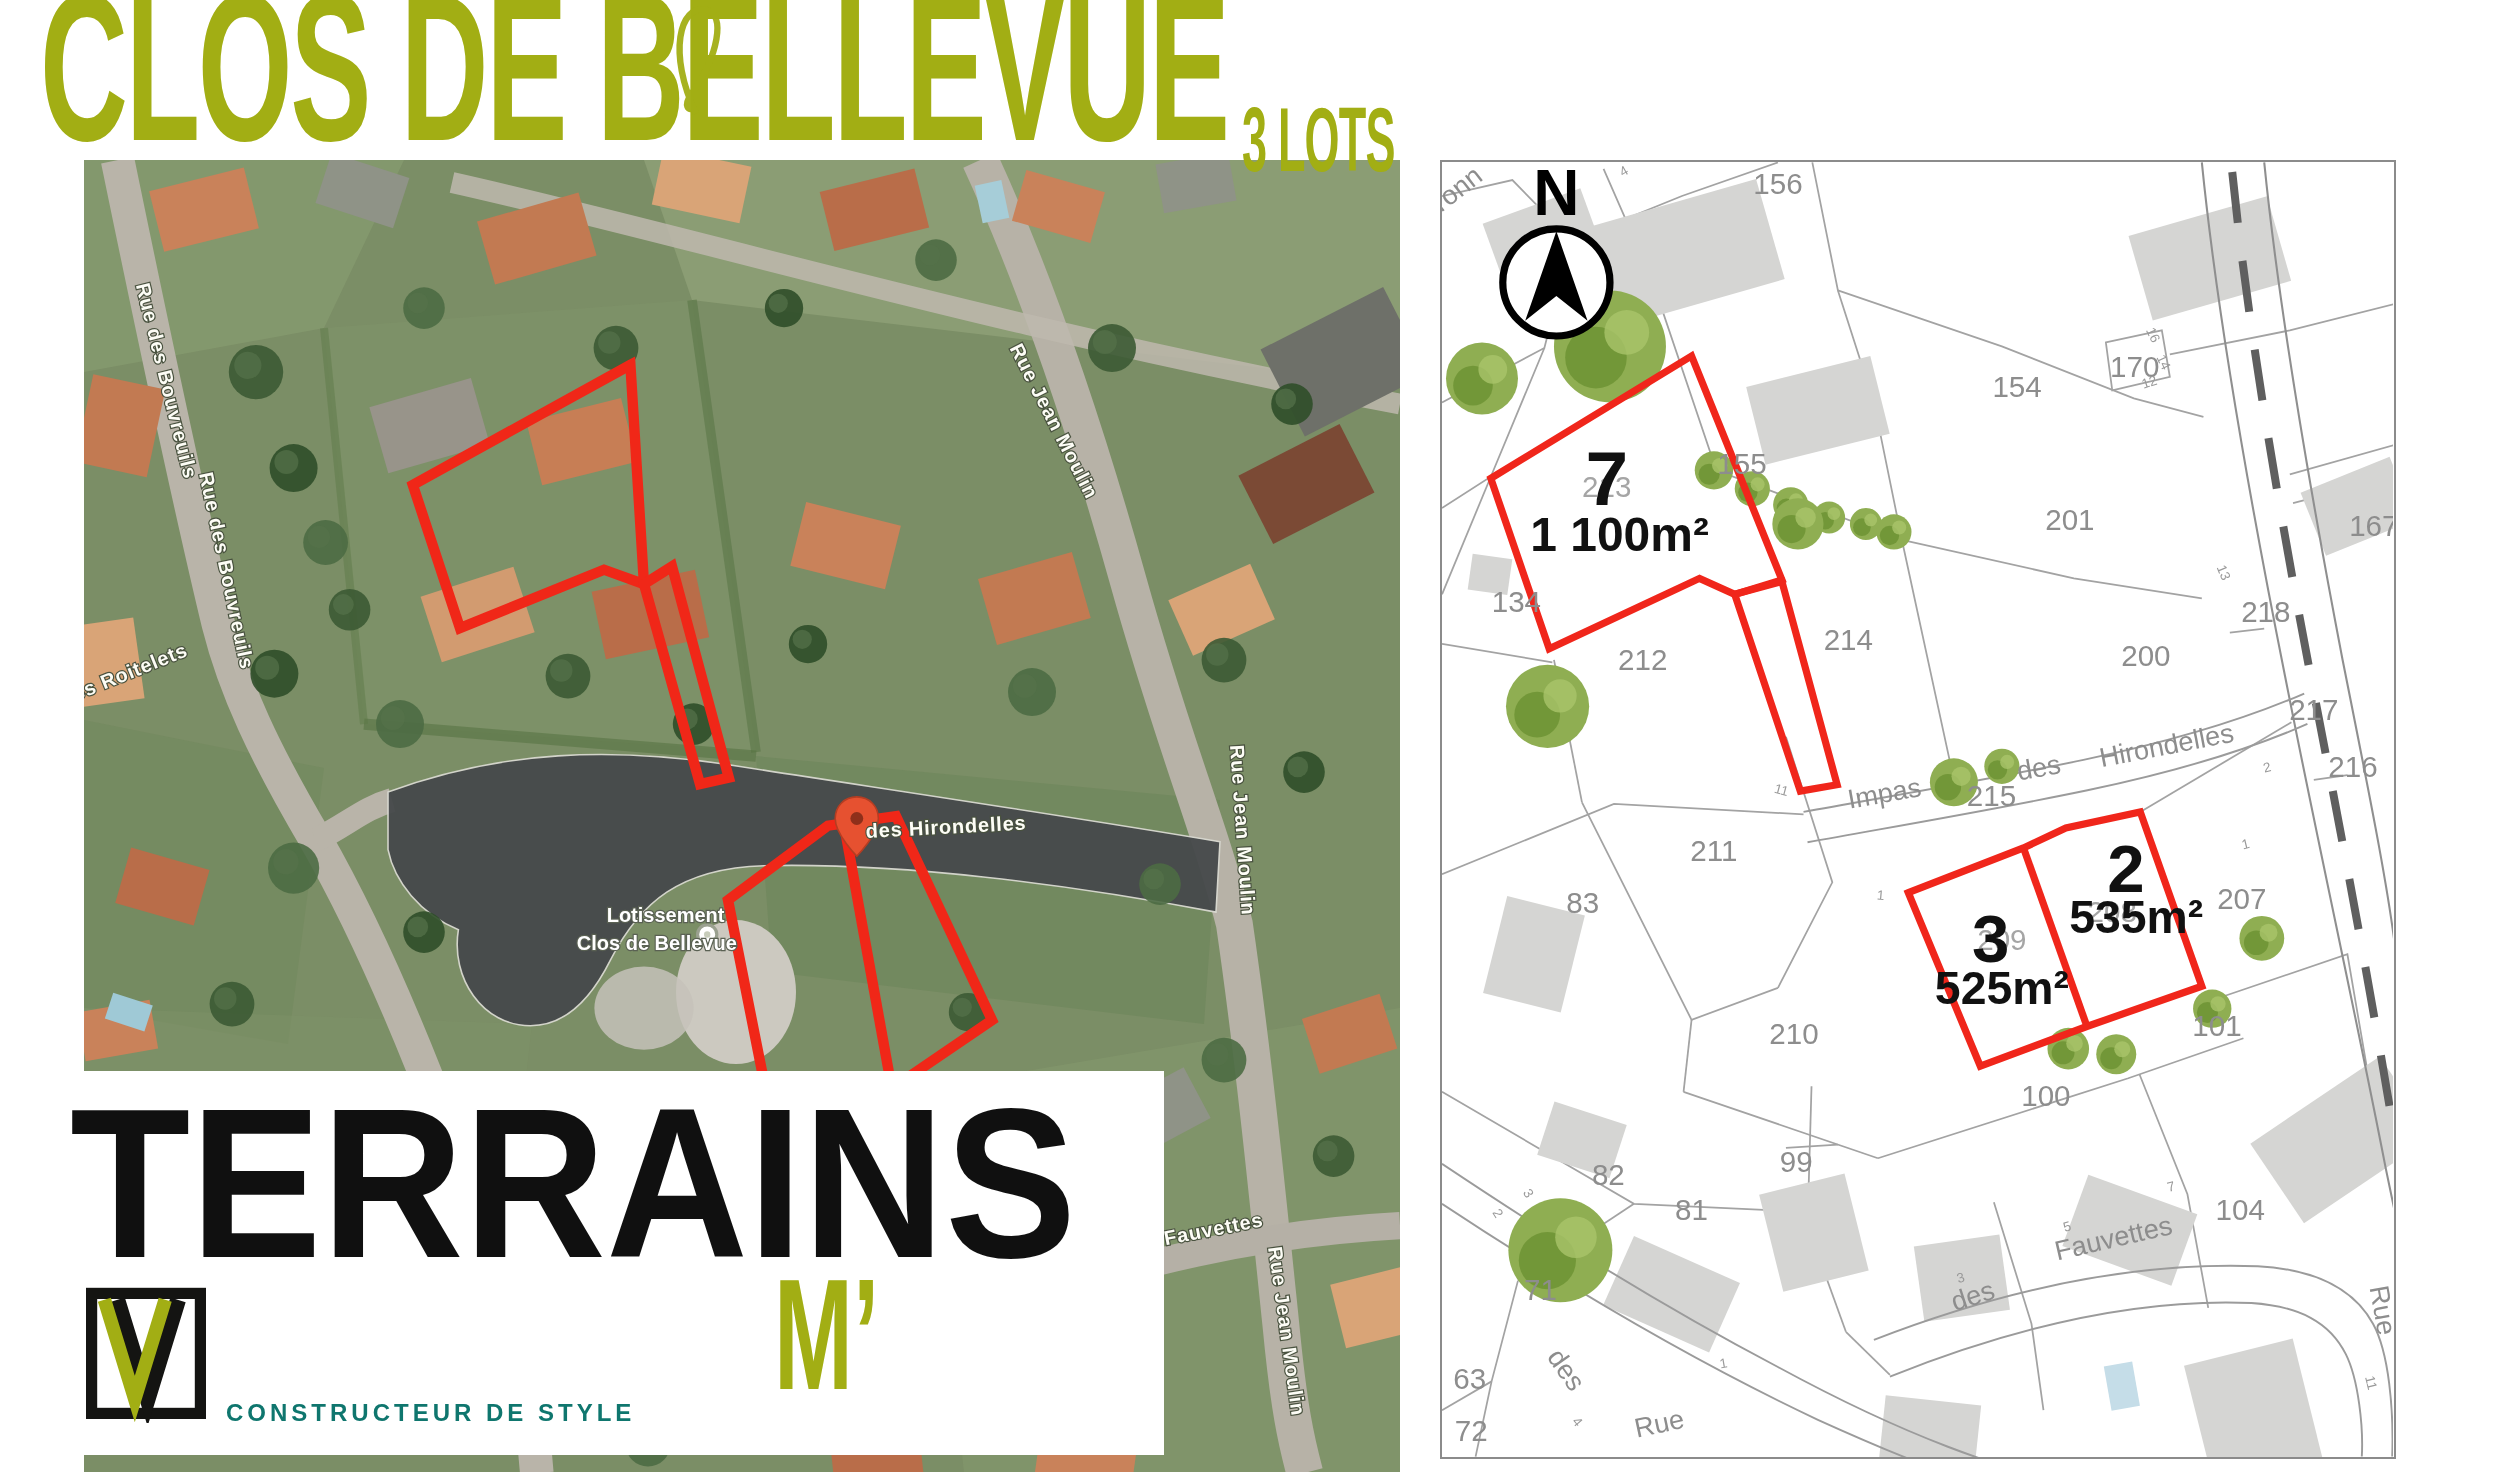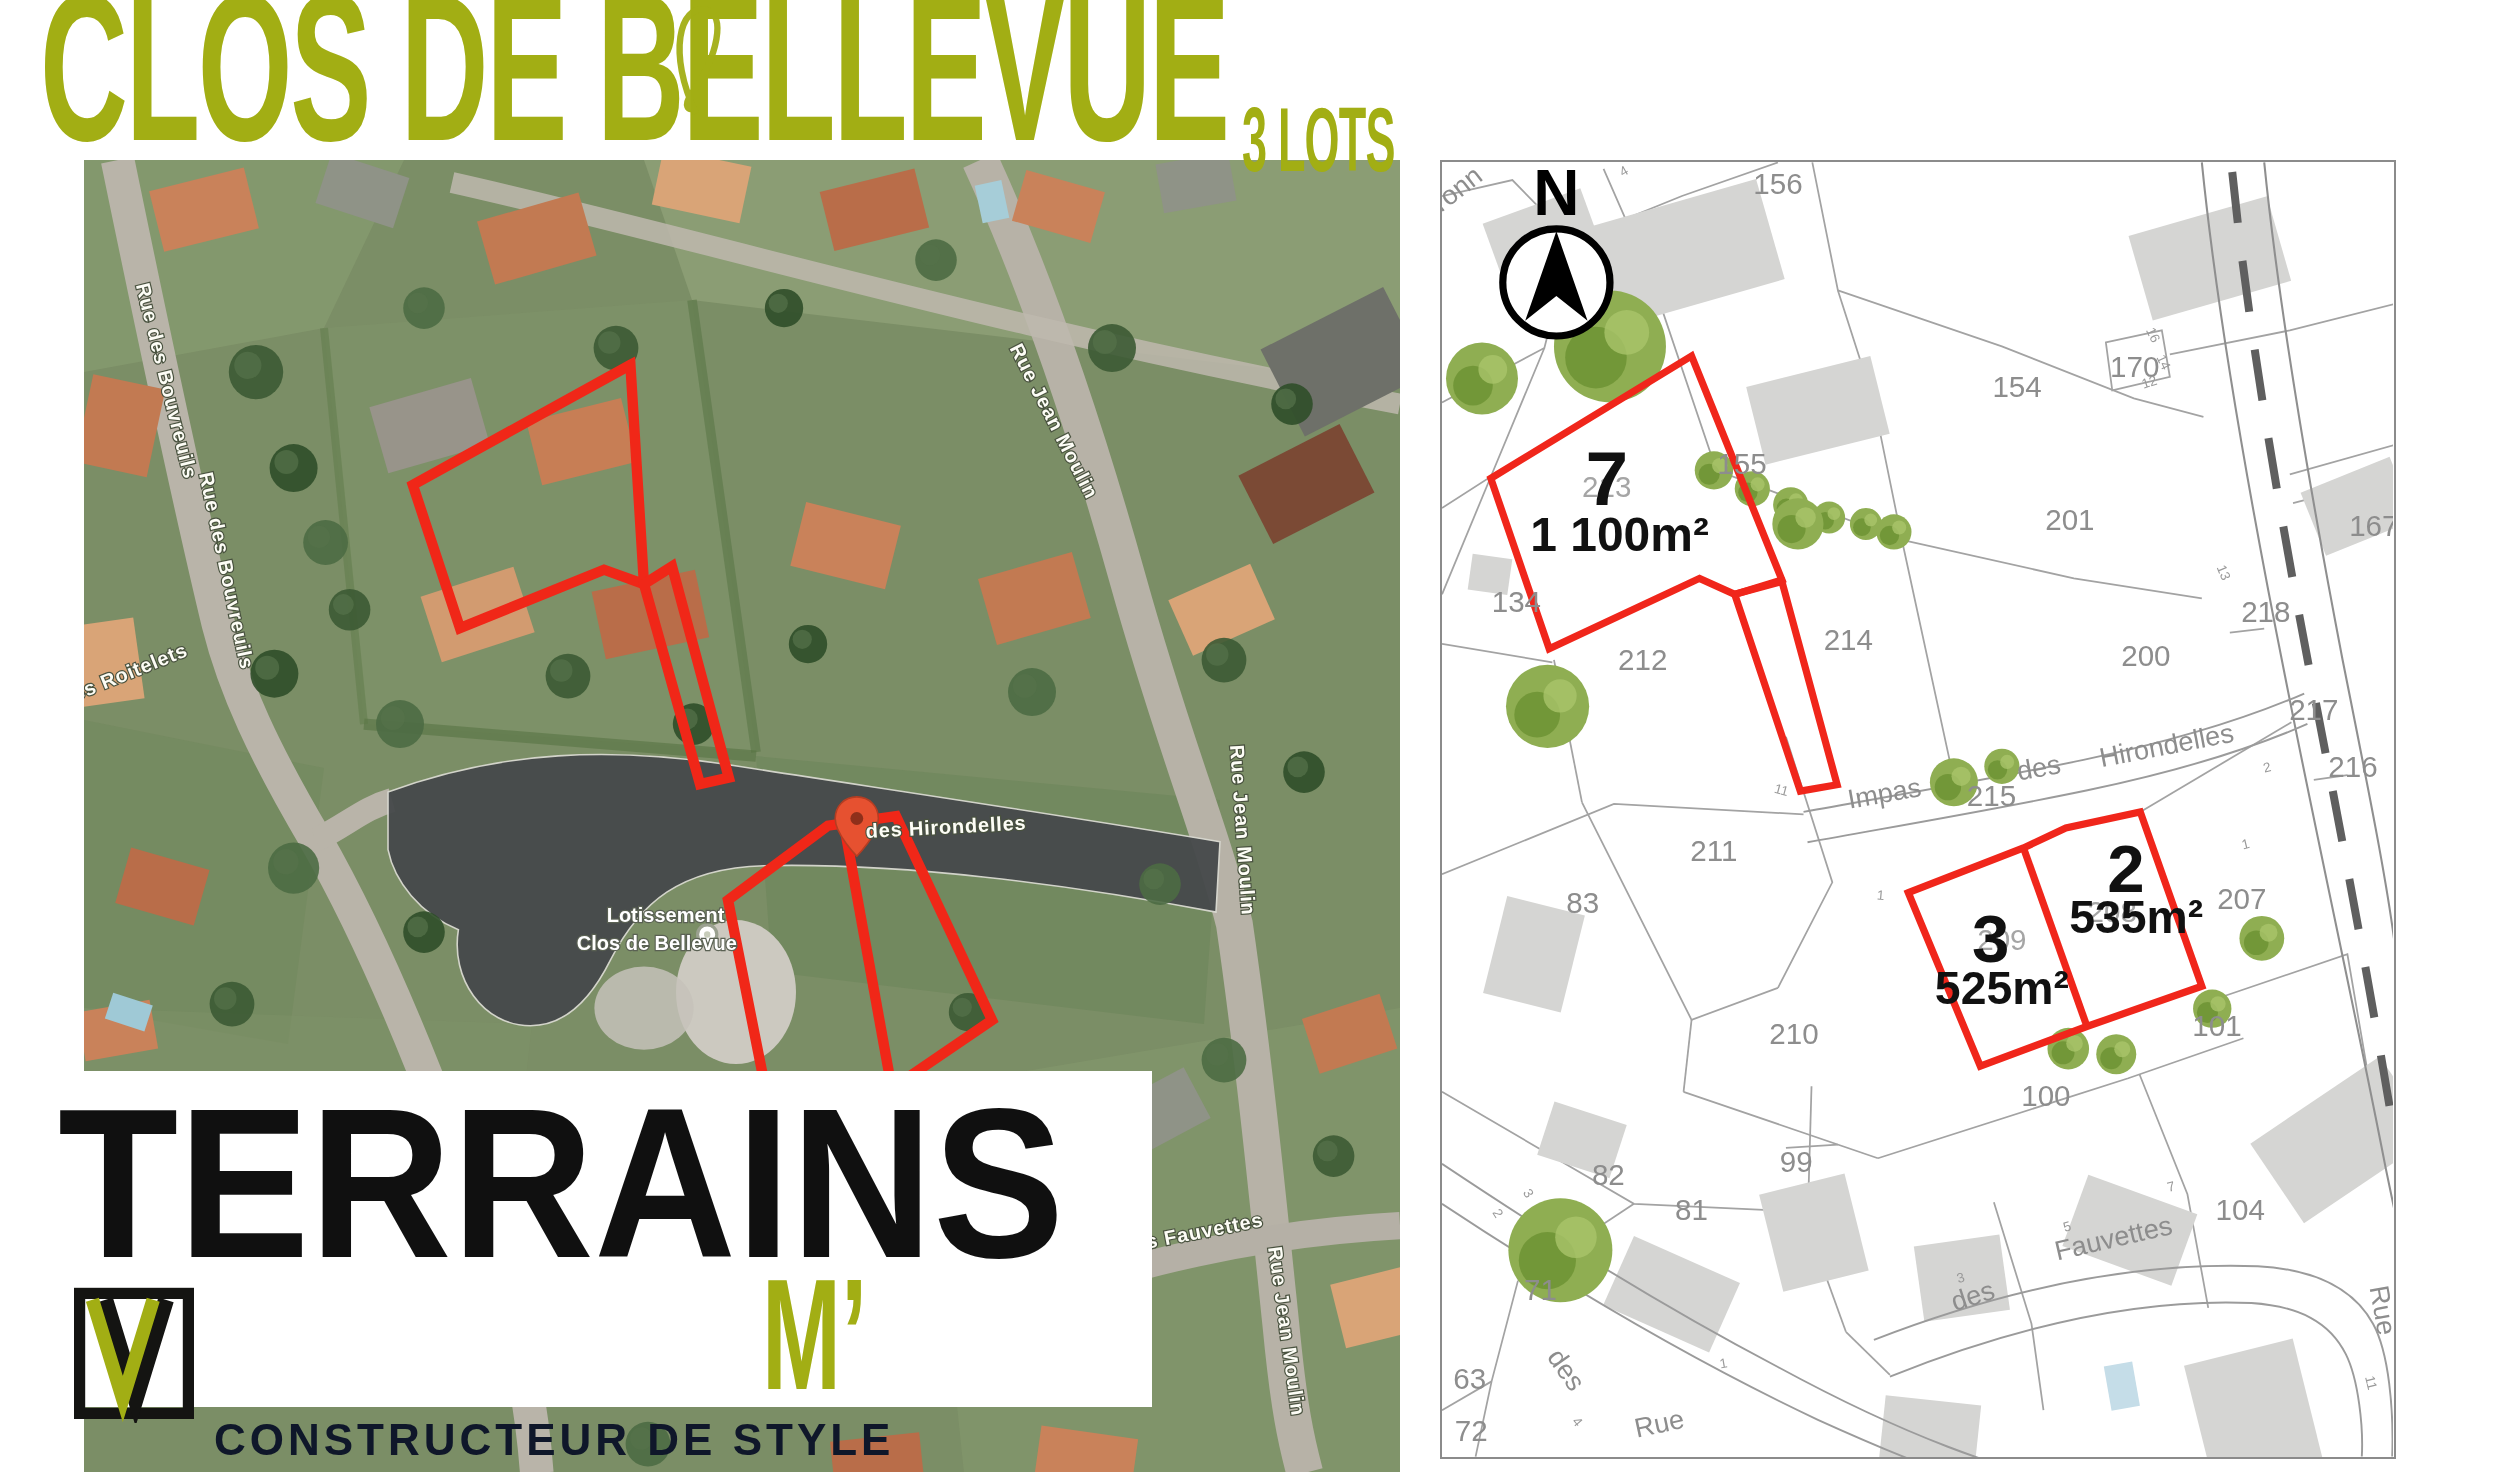--- a/index.html
+++ b/index.html
@@ -29,34 +29,34 @@
   .lot-area{font-weight:800;fill:#111;}
   .lot-under{font-size:37px;fill:#a5a5a5;}
   .north-n{font-size:80px;font-weight:900;fill:#000;}
 
   
   .a-street{font-weight:700;font-size:25px;fill:#fdfdf6;stroke:#49523f;stroke-width:3px;
     paint-order:stroke;letter-spacing:1px;}
   .a-place{font-weight:700;font-size:25px;fill:#ffffff;stroke:#5a6153;stroke-width:3px;paint-order:stroke;}
 
   
-  .overlay-box{position:absolute;left:28px;top:1071px;width:1124px;height:336px;background:#ffffff;z-index:20;}
+  .overlay-box{position:absolute;left:40px;top:1071px;width:1124px;height:384px;background:#ffffff;z-index:20;}
   .headline{position:absolute;left:30px;top:4.8px;white-space:nowrap;}
   .headline span{display:inline-block;transform:scaleX(.92);transform-origin:left top;
     font-size:214px;font-weight:900;letter-spacing:0px;color:#101010;line-height:1;}
   .brand-row{position:absolute;left:0;top:206px;width:1124px;height:152px;}
   .logo-box{position:absolute;left:45px;top:9.6px;}
   .brand-name{position:absolute;left:182px;top:-8px;white-space:nowrap;}
   .brand-name span{display:inline-block;transform:scaleX(.6);transform-origin:left top;
     font-size:142px;font-weight:700;letter-spacing:-1.6px;color:#1d1d1b;line-height:1;}
   .brand-mark{position:absolute;left:734px;top:-22.4px;white-space:nowrap;}
   .brand-mark span{display:inline-block;transform:scaleX(.6);transform-origin:left top;
     font-size:158px;font-weight:700;color:#a2ae14;line-height:1;}
-  .tagline{position:absolute;left:186px;top:122px;font-size:44px;font-weight:700;
-    letter-spacing:4px;color:#0f172a;white-space:nowrap;margin-top:16px;}
+  .tagline{position:absolute;left:186px;top:122px;font-size:24px;font-weight:700;
+    letter-spacing:4px;color:#0f766e;white-space:nowrap;}
 </style>
 </head>
 <body>
 
 <div class="stage">
 
   <div class="aerial">
     <svg width="1316" height="1313" viewBox="0 0 1645 1641">
       <rect x="0" y="0" width="1645" height="1641" fill="#7b8e66"></rect>
 

